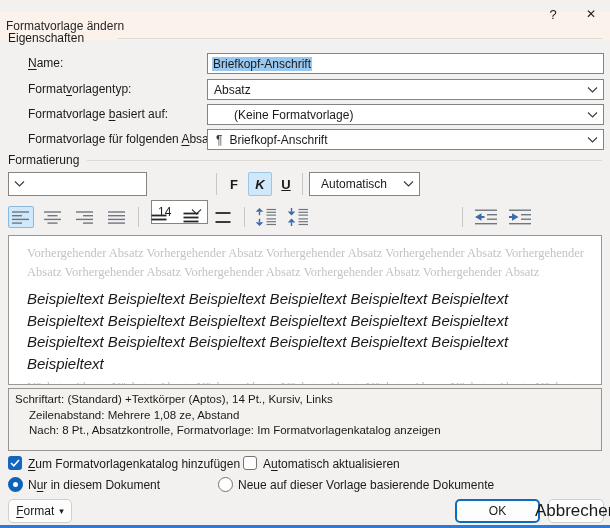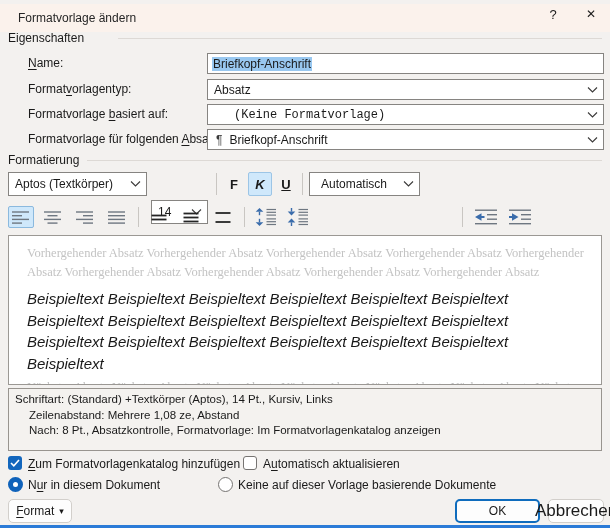--- a/index.html
+++ b/index.html
@@ -1,22 +1,22 @@
 <!DOCTYPE html>
 <html><head>
 <meta charset="utf-8">
 <style>
   * { box-sizing: border-box; margin: 0; padding: 0; }
   html,body { width:610px; height:528px; }
   body { font-family:"Liberation Sans", sans-serif; font-size:12px; color:#1a1a1a; }
 
   .dialog { position:relative; width:610px; height:528px; background:#f3f1ef; overflow:hidden; }
 
-  .titlebar { position:absolute; top:4px; left:0; width:610px; height:28px; background:#fbf2ec;
-              display:flex; align-items:center; padding:0 18px; }
+  .titlebar { position:absolute; top:12px; left:0; width:610px; height:28px; background:#fbf2ec;
+              display:flex; align-items:center; padding:0 6px; }
   .title { font-size:12px; color:#262626; }
   .tb-btn { position:absolute; top:0; width:30px; height:28px; background:none; border:none;
             font-family:inherit; font-size:13px; color:#1a1a1a; cursor:pointer; }
   .tb-help { right:42px; }
   .tb-close { right:4px; font-size:12px; }
 
   .group-hd { position:absolute; left:8px; right:8px; display:flex; align-items:center; gap:8px; }
   .group-hd .gline { flex:1; height:1px; background:#ddd9d5; }
 
   .flabel { position:absolute; left:28px; white-space:nowrap; }
@@ -98,21 +98,21 @@
   <div class="combo" style="top:79px;">
     <span class="ctxt">Absatz</span>
     <span class="chev">
         <svg width="11" height="6" viewBox="0 0 11 6">
           <path d="M1 0.5 L5.5 5 L10 0.5" fill="none" stroke="#3b3a39" stroke-width="1.1"></path>
         </svg>
       </span>
   </div>
 
   <span class="flabel" style="top:107px;"><span>Formatvorlage </span><span class="ak">b</span><span>asiert auf:</span></span>
-  <div class="combo" style="top:104px;font-family:Liberation Mono, monospace;">
+  <div class="combo" style="top:104px;">
     <span class="ctxt indent">(Keine Formatvorlage)</span>
     <span class="chev">
         <svg width="11" height="6" viewBox="0 0 11 6">
           <path d="M1 0.5 L5.5 5 L10 0.5" fill="none" stroke="#3b3a39" stroke-width="1.1"></path>
         </svg>
       </span>
   </div>
 
   <span class="flabel" style="top:132px;"><span>Formatvorlage für folgenden </span><span class="ak">A</span><span>bsatz:</span></span>
   <div class="combo" style="top:129px;">
@@ -124,21 +124,20 @@
         </svg>
       </span>
   </div>
 
   <div class="group-hd" style="top:153px;">
     <span>Formatierung</span>
     <span class="gline"></span>
   </div>
 
   <div class="combo" style="left:8px; top:172px; width:139px; height:24px;">
-    <span class="ctxt">Aptos (Textkörper)</span>
     <span class="chev">
         <svg width="11" height="6" viewBox="0 0 11 6">
           <path d="M1 0.5 L5.5 5 L10 0.5" fill="none" stroke="#3b3a39" stroke-width="1.1"></path>
         </svg>
       </span>
   </div>
   <div class="combo" style="left:151px; top:172px; width:57px; height:24px;margin-top:28px;">
     <span class="ctxt">14</span>
     <span class="chev">
         <svg width="11" height="6" viewBox="0 0 11 6">
@@ -322,21 +321,21 @@
   </span>
   <span class="optlabel" style="left:28px; top:457px;"><span></span><span class="ak">Z</span><span>um Formatvorlagenkatalog hinzufügen</span></span>
 
   <span class="checkbox empty" style="left:243px; top:456px;"></span>
   <span class="optlabel" style="left:263px; top:457px;"><span>A</span><span class="ak">u</span><span>tomatisch aktualisieren</span></span>
 
   <span class="radio on" style="left:8px; top:477px;"></span>
   <span class="optlabel" style="left:28px; top:478px;"><span>N</span><span class="ak">u</span><span>r in diesem Dokument</span></span>
 
   <span class="radio off" style="left:218px; top:477px;"></span>
-  <span class="optlabel" style="left:238px; top:478px;"><span></span><span class="ak"></span><span>Keine auf dieser Vorlage basierende Dokumente</span></span>
+  <span class="optlabel" style="left:238px; top:478px;"><span></span><span class="ak"></span><span>Neue auf dieser Vorlage basierende Dokumente</span></span>
 
   <button class="btn" style="left:8px; width:64px;">
     <span><span></span><span class="ak">F</span><span>ormat</span></span>
     <span class="fmt-arrow">▾</span>
   </button>
   <button class="btn primary" style="left:455px; width:85px;">
       <span>OK</span>
     </button>
   <button class="btn" style="left:548px; width:56px; font-size:17px;">
       <span>Abbrechen</span>

